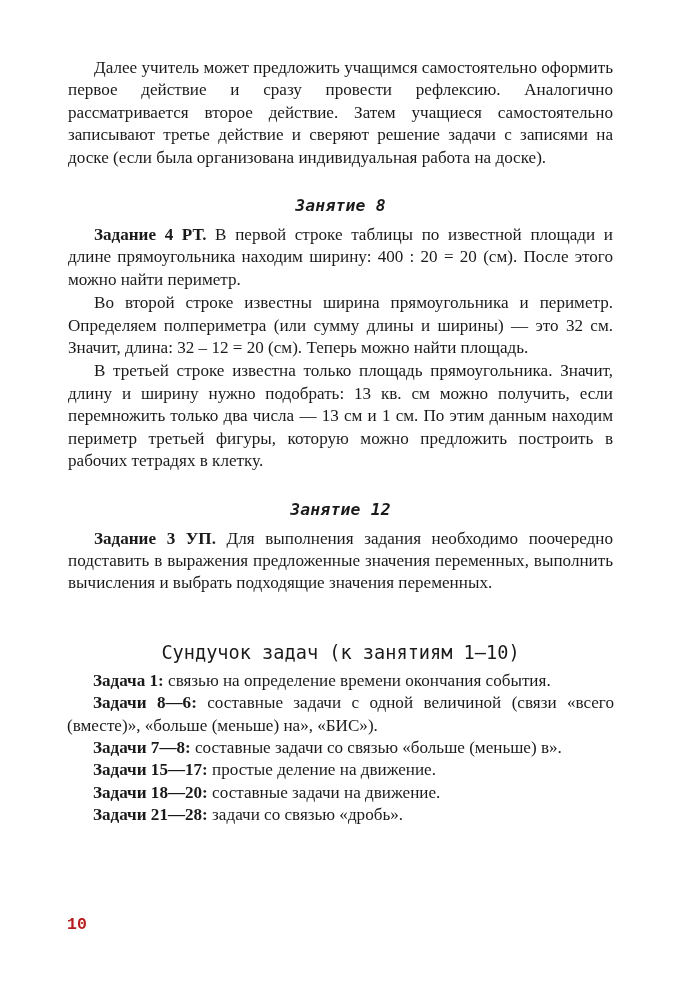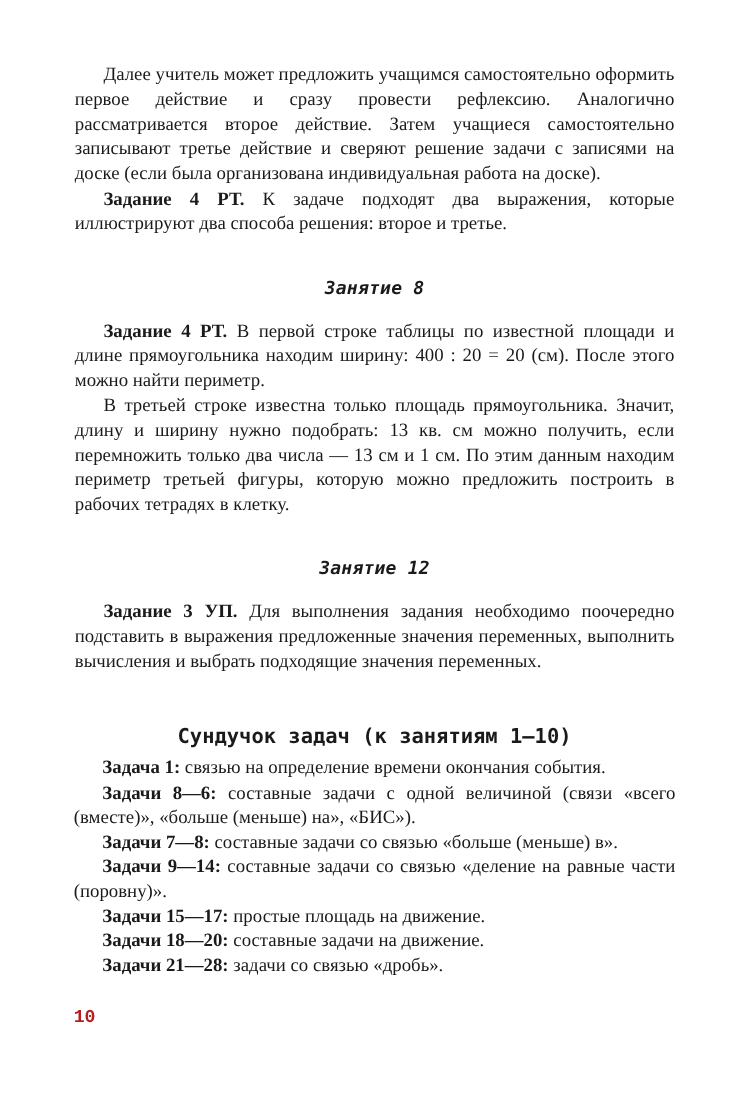--- a/index.html
+++ b/index.html
@@ -45,35 +45,35 @@
     hyphens: manual;
     word-spacing: 0px;
   }
 
   .lead {
     font-weight: bold;
   }
 
   
   .session-heading {
-    margin: 12px;
+    margin: 2px;
     font-family: "DejaVu Sans Mono", "Liberation Mono", monospace;
     font-weight: bold;
     font-style: italic;
     font-size: 16.4px;
     line-height: 22px;
     text-align: center;
     letter-spacing: 0.2px;
     color: #1a1a1a;
   }
 
   .chest-heading {
     margin: 0;
     font-family: "DejaVu Sans Mono", "Liberation Mono", monospace;
-    font-weight: bold;
+    font-weight: normal;
     font-style: normal;
     font-size: 18.6px;
     line-height: 24px;
     text-align: center;
     letter-spacing: 0px;
     color: #1a1a1a;
   }
 
   
   .sp-session-before { height: 23px; }
@@ -104,53 +104,50 @@
 </style>
 </head>
 <body>
 
 <div class="page">
 
   <div class="content">
 
     <p class="para">Далее учитель может предложить учащимся самостоятельно оформить первое действие и сразу провести рефлексию. Аналогично рассматривается второе действие. Затем учащиеся самостоятельно записывают третье действие и сверяют решение задачи с записями на доске (если была организована индивидуальная работа на доске).</p>
 
-    <p class="para">
-      <span class="lead">Задание 4 РТ.</span><span> К задаче подходят два выражения, которые иллюстрируют два способа решения: второе и третье.</span>
-    </p>
 
     <div class="sp-session-before"></div>
     <h2 class="session-heading">Занятие 8</h2>
     <div class="sp-session-after"></div>
 
     <p class="para">
       <span class="lead">Задание 4 РТ.</span><span> В первой строке таблицы по известной площади и длине прямоугольника находим ширину: 400 : 20 = 20 (см). После этого можно найти периметр.</span>
     </p>
 
+    <p class="para">Во второй строке известны ширина прямоугольника и периметр. Определяем полпериметра (или сумму длины и ширины) — это 32 см. Значит, длина: 32 – 12 = 20 (см). Теперь можно найти площадь.</p>
 
     <p class="para">В третьей строке известна только площадь прямоугольника. Значит, длину и ширину нужно подобрать: 13 кв. см можно получить, если перемножить только два числа — 13 см и 1 см. По этим данным находим периметр третьей фигуры, которую можно предложить построить в рабочих тетрадях в клетку.</p>
 
     <div class="sp-session-before"></div>
     <h2 class="session-heading">Занятие 12</h2>
     <div class="sp-session-after"></div>
 
     <p class="para">
       <span class="lead">Задание 3 УП.</span><span> Для выполнения задания необходимо поочередно подставить в выражения предложенные значения переменных, выполнить вычисления и выбрать подходящие значения переменных.</span>
     </p>
 
     <div class="sp-chest-before"></div>
     <h1 class="chest-heading">Сундучок задач (к занятиям 1—10)</h1>
     <div class="sp-chest-after"></div>
 
     <div id="task-list-container">
         <p class="task-line"><span class="lead">Задача 1:</span><span> связью на определение времени окончания события.</span></p>
         <p class="task-line"><span class="lead">Задачи 8—6:</span><span> составные задачи с одной величиной (связи «всего (вместе)», «больше (меньше) на», «БИС»).</span></p>
         <p class="task-line"><span class="lead">Задачи 7—8:</span><span> составные задачи со связью «больше (меньше) в».</span></p>
-        <p class="task-line"><span class="lead">Задачи 9—14:</span><span> составные задачи со связью «деление на равные части (поровну)».</span></p>
-        <p class="task-line"><span class="lead">Задачи 15—17:</span><span> простые площадь на движение.</span></p>
+        <p class="task-line"><span class="lead">Задачи 15—17:</span><span> простые деление на движение.</span></p>
         <p class="task-line"><span class="lead">Задачи 18—20:</span><span> составные задачи на движение.</span></p>
         <p class="task-line"><span class="lead">Задачи 21—28:</span><span> задачи со связью «дробь».</span></p>
       </div>
 
   </div>
 
   <div class="folio">10</div>
 
 </div>
 

